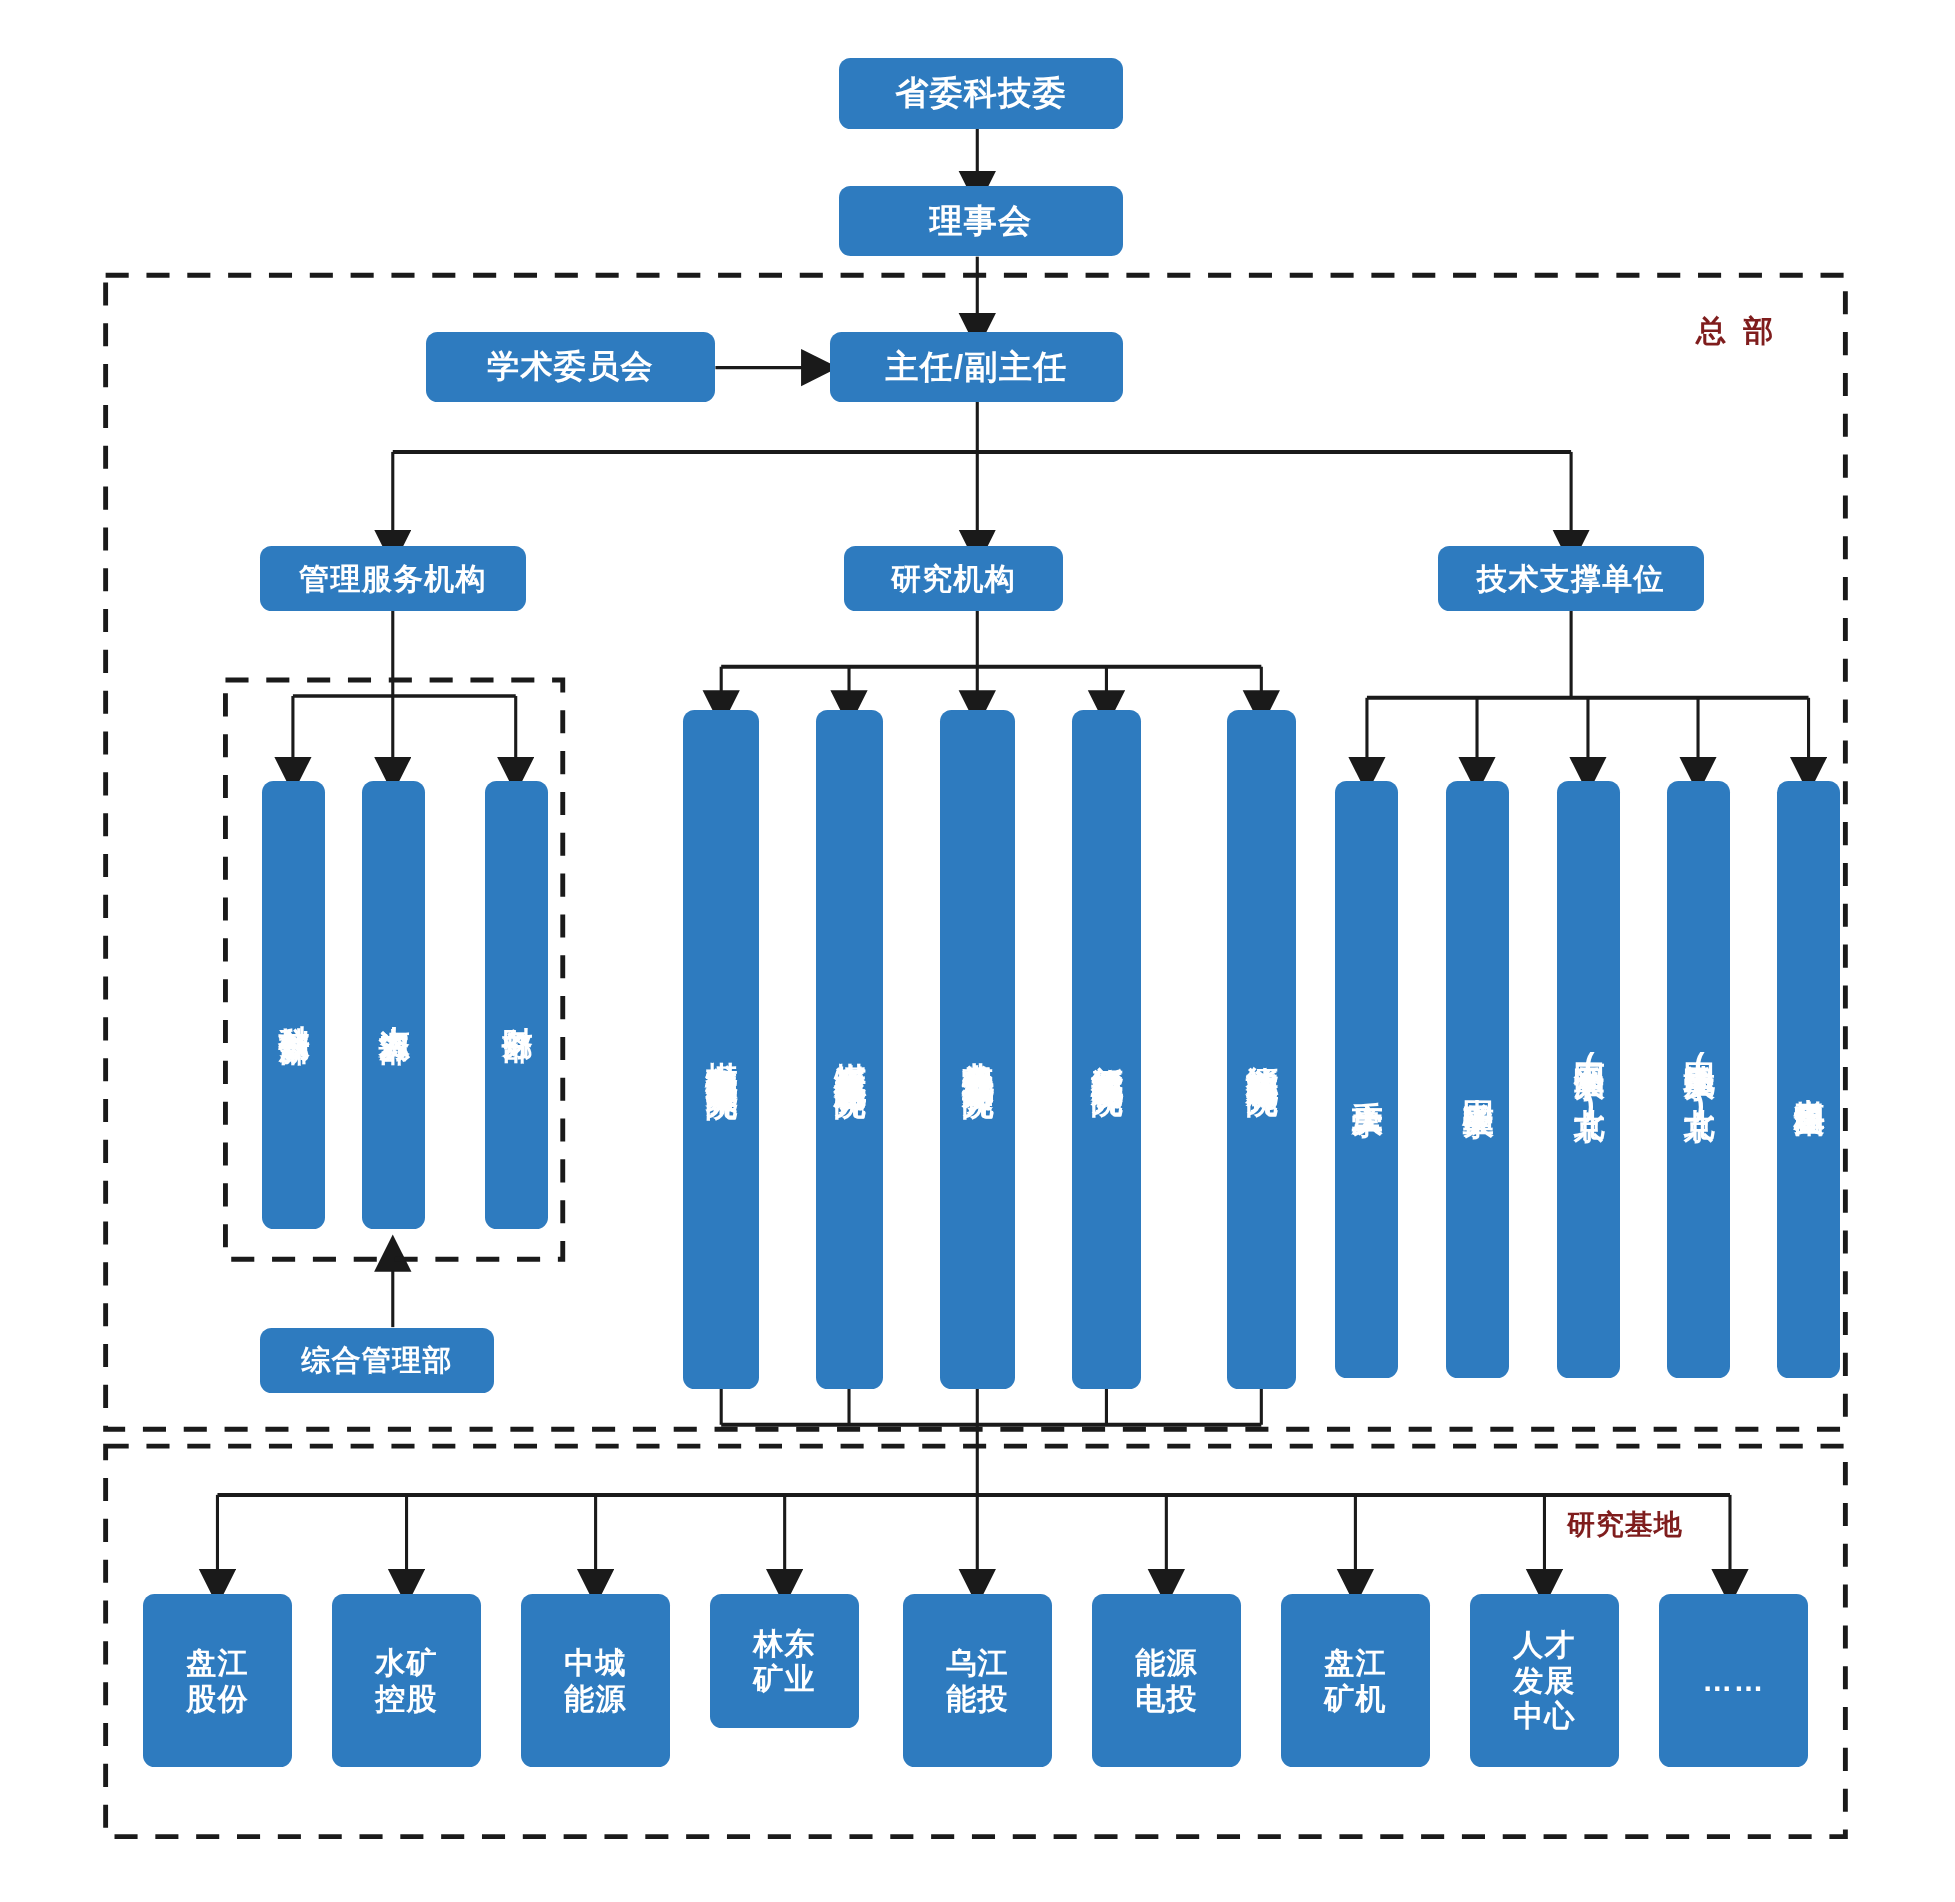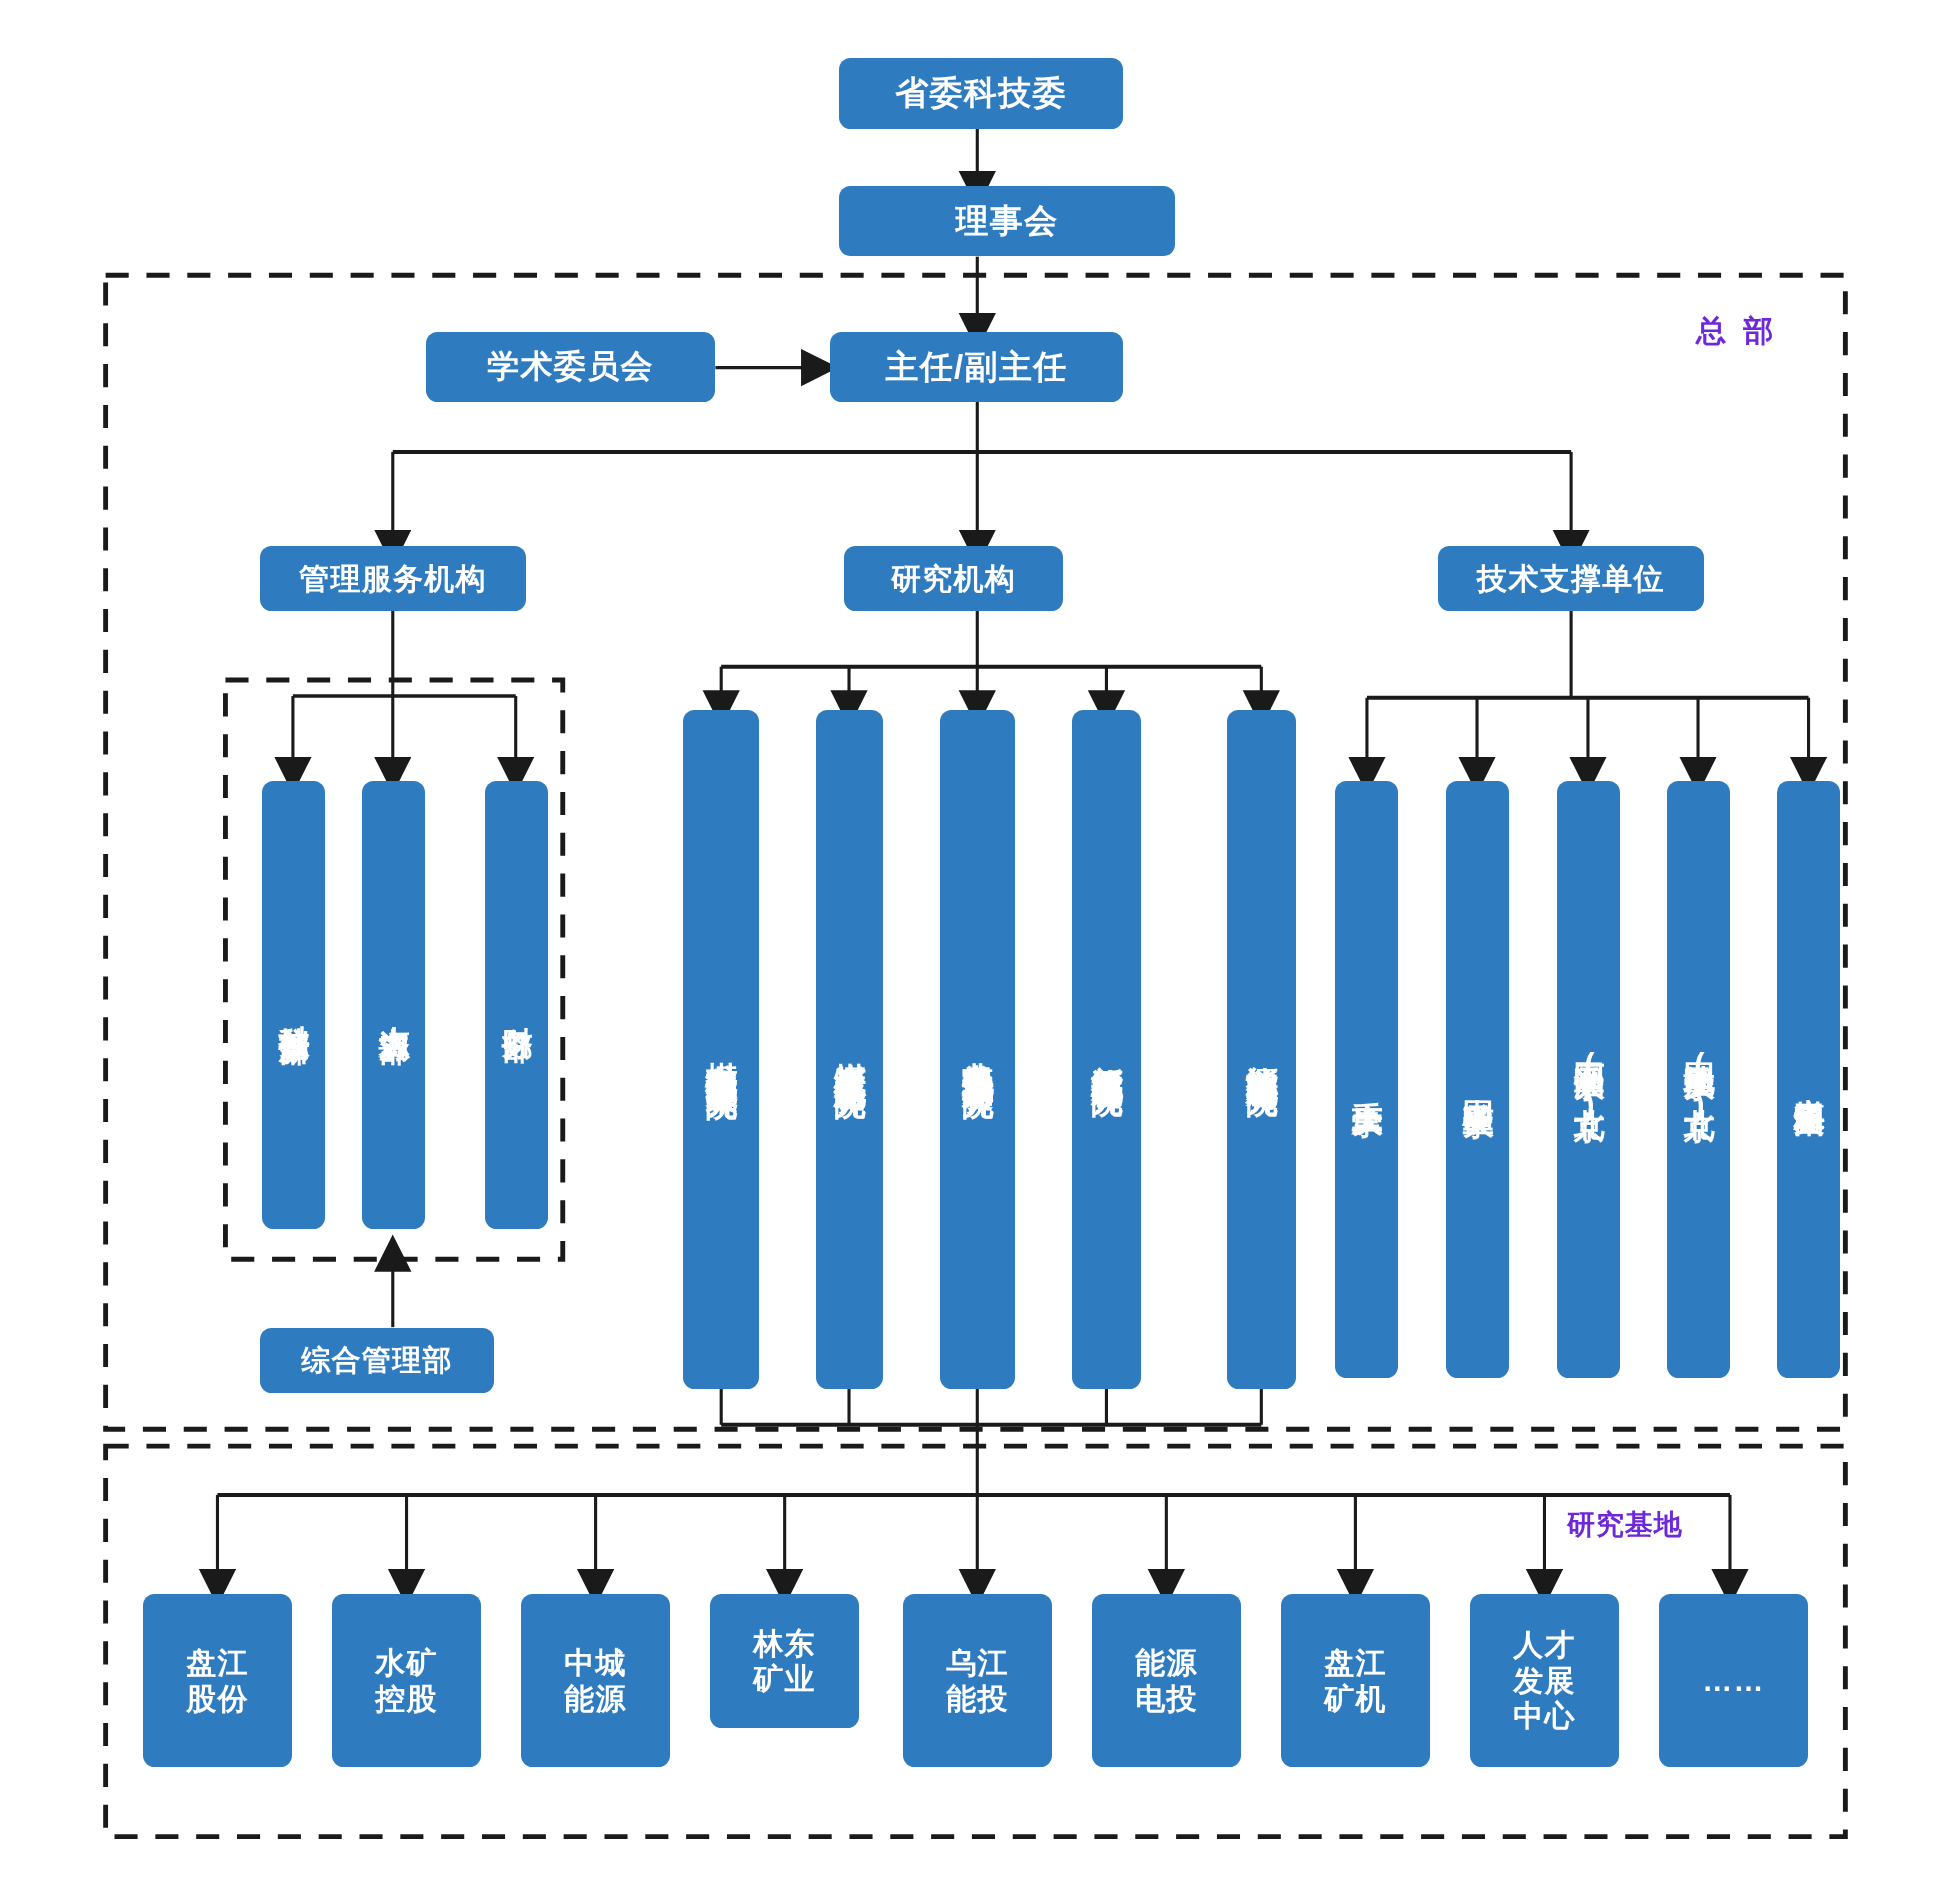--- a/index.html
+++ b/index.html
@@ -4,21 +4,21 @@
 <style>
   html,body{margin:0;padding:0;background:#ffffff;}
   body{font-family:"Liberation Sans","DejaVu Sans",sans-serif;}
   #stage{position:relative;width:1955px;height:1902px;background:#fff;overflow:hidden;}
   svg.layer{position:absolute;left:0;top:0;width:1955px;height:1902px;}
   .node{position:absolute;background:#2E7BBF;color:#fff;border-radius:11.5px;
         display:flex;align-items:center;justify-content:center;text-align:center;
         font-weight:700;line-height:1.18;box-sizing:border-box;}
   .node.vert{writing-mode:vertical-rl;text-orientation:upright;letter-spacing:1.8px;}
   .node.h{letter-spacing:1.3px;}
-  .frame-label{position:absolute;color:#6d28d9;font-weight:700;letter-spacing:4.4px;}
+  .frame-label{position:absolute;color:#7f1d1d;font-weight:700;letter-spacing:4.4px;}
   .dots{letter-spacing:2.7px;}
 </style>
 </head>
 <body>
 
 <div id="stage">
 
   <svg class="layer" viewBox="0 0 4405 4285">
     <defs>
       <marker id="arw" markerWidth="16" markerHeight="16" refX="5" refY="6" orient="auto" markerUnits="strokeWidth">
@@ -86,21 +86,21 @@
 
     <rect x="238" y="620" width="3920" height="2600" fill="none" stroke="#1a1a1a" stroke-width="11" stroke-dasharray="52 40"></rect>
     <rect x="508" y="1532" width="760" height="1305" fill="none" stroke="#1a1a1a" stroke-width="11" stroke-dasharray="52 40"></rect>
     <rect x="238" y="3258" width="3920" height="880" fill="none" stroke="#1a1a1a" stroke-width="11" stroke-dasharray="52 40"></rect>
   </svg>
 
   <div class="node h" style="left:839px;top:58px;width:284px;height:71px;font-size:33px;">
     <span>省委科技委</span>
   </div>
 
-  <div class="node h" style="left:839px;top:186px;width:336px;height:70px;font-size:33px;">
+  <div class="node h" style="left:839px;top:186px;width:284px;height:70px;font-size:33px;">
     <span>理事会</span>
   </div>
 
   <div class="node h" style="left:830px;top:332px;width:293px;height:70px;font-size:33px;">
     <span>主任/副主任</span>
   </div>
 
   <div class="node h" style="left:260px;top:546px;width:266px;height:65px;font-size:30px;">
     <span>管理服务机构</span>
   </div>

